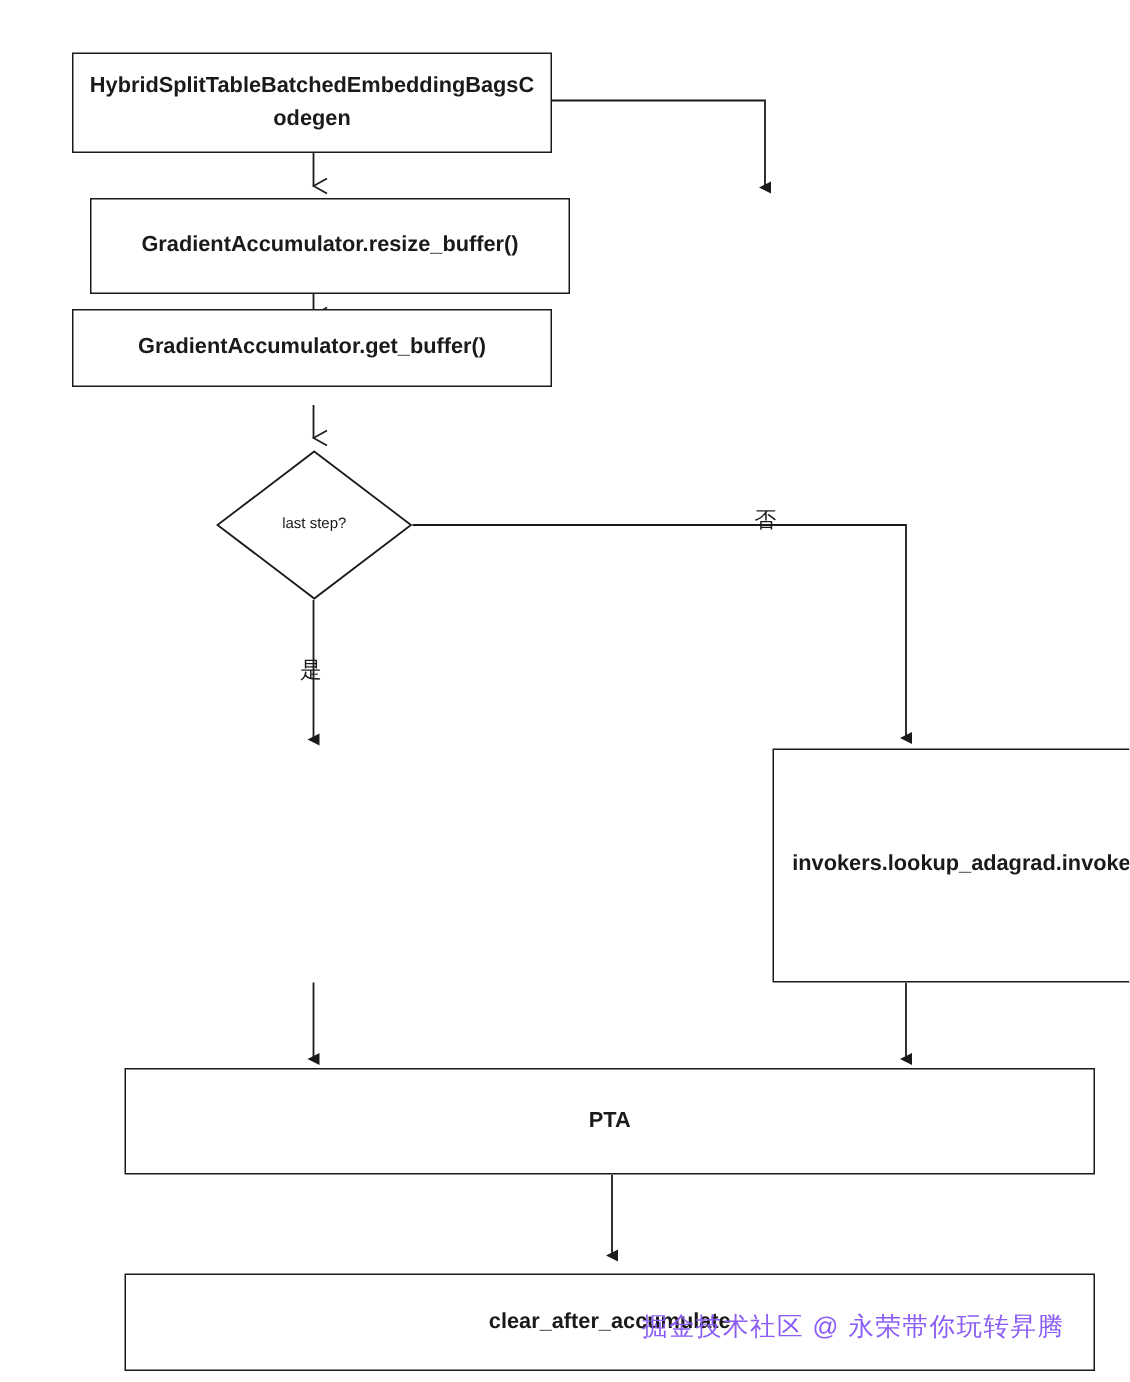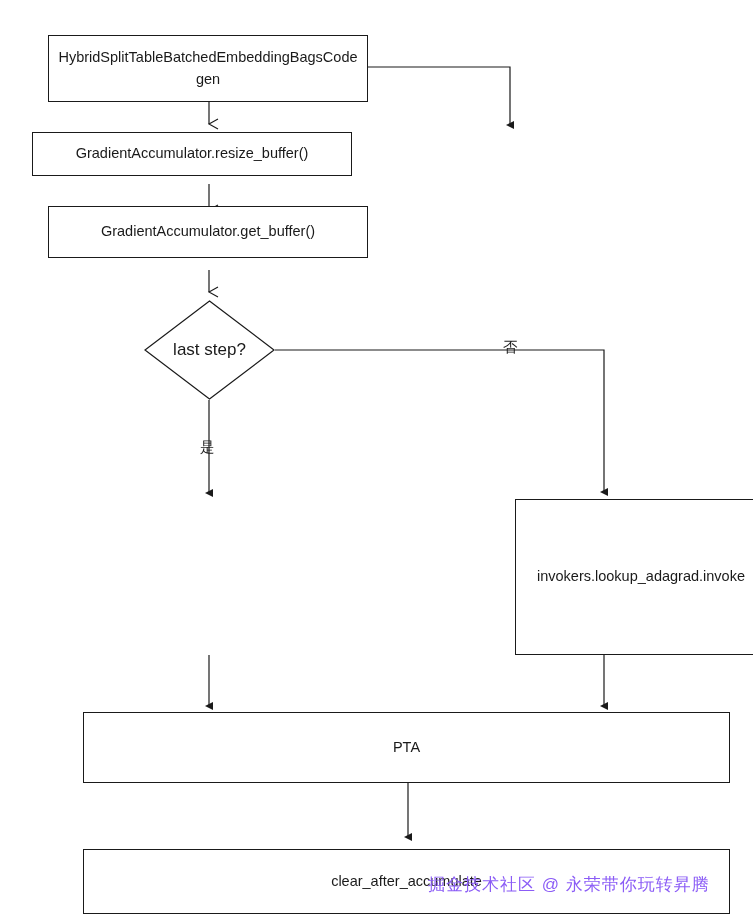--- a/index.html
+++ b/index.html
@@ -30,40 +30,41 @@
     background: #ffffff;
     display: flex;
     align-items: center;
     justify-content: center;
     text-align: center;
     color: #1a1a1a;
     font-size: 14.5px;
     line-height: 1.45;
     padding: 4px 8px;
     word-break: break-all;
+    font-weight: bold;
   }
   .node .nlabel {
     display: block;
     width: 100%;
   }
   .diamond-wrap {
     position: absolute;
     display: flex;
     align-items: center;
     justify-content: center;
   }
   .diamond-wrap svg {
     position: absolute;
     left: 0;
     top: 0;
   }
   .diamond-label {
     position: relative;
     text-align: center;
-    font-size: 17px;
+    font-size: 10px;
     line-height: 1.35;
     color: #1a1a1a;
     z-index: 2;
   }
   .edge-label {
     position: absolute;
     font-size: 14.5px;
     color: #1a1a1a;
     font-family: "DejaVu Sans", sans-serif;
     line-height: 1;
@@ -111,21 +112,21 @@
     <path d="M604,655 L604,706" fill="none" stroke="#1a1a1a" stroke-width="1.2" marker-end="url(#arrowFilled)"></path>
 
     <path d="M408,783 L408,837" fill="none" stroke="#1a1a1a" stroke-width="1.2" marker-end="url(#arrowFilled)"></path>
   </svg>
 
   <div class="node" style="left:48px; top:35px; width:320px; height:67px;">
     <span class="nlabel">HybridSplitTableBatchedEmbeddingBagsCodegen</span>
   </div>
 
 
-  <div class="node" style="left:32px; top:132px; width:320px; height:44px;">
+  <div class="node" style="left:60px; top:132px; width:320px; height:64px;">
     <span class="nlabel">GradientAccumulator.resize_buffer()</span>
   </div>
 
   <div class="node" style="left:48px; top:206px; width:320px; height:52px;">
     <span class="nlabel">GradientAccumulator.get_buffer()</span>
   </div>
 
   <div class="diamond-wrap" style="left:144px; top:300px; width:131px; height:100px;">
     <svg width="131" height="100" viewBox="0 0 131 100" xmlns="http://www.w3.org/2000/svg">
       <polygon points="65.5,1 130,50 65.5,99 1,50" fill="#ffffff" stroke="#1a1a1a" stroke-width="1.2"></polygon>

